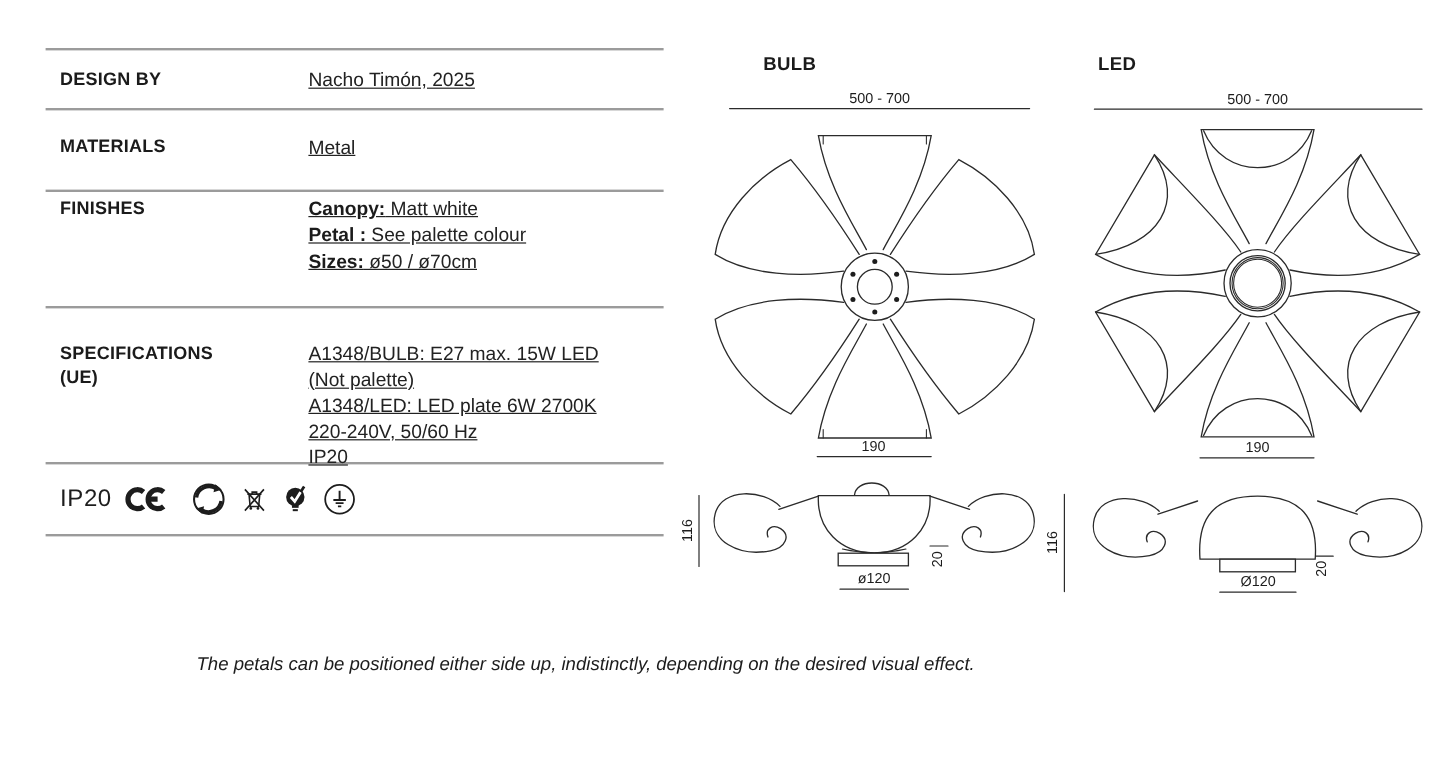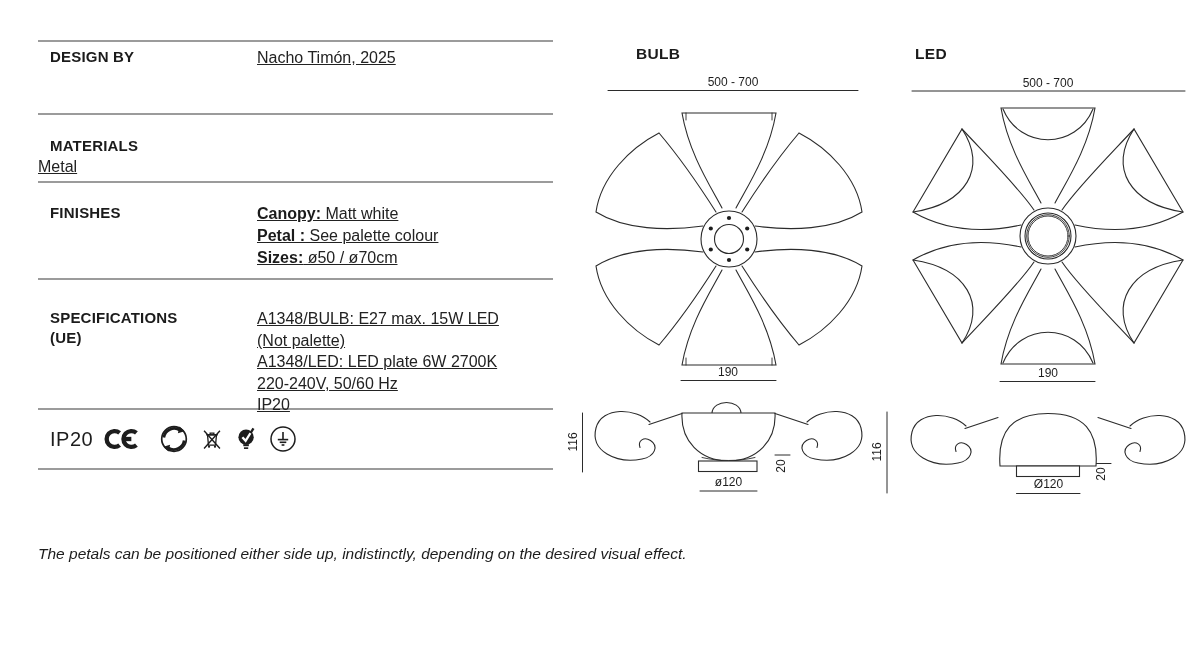--- a/index.html
+++ b/index.html
@@ -2,23 +2,23 @@
 <html><head>
 <meta charset="utf-8">
 <style>
   html,body{margin:0;padding:0;background:#fff;}
   .sheet{position:relative;width:1202px;height:645px;background:#fff;overflow:hidden;
          font-family:"Liberation Sans",sans-serif;color:#1d1d1d;}
   
   .spec-table{position:absolute;left:38px;top:40px;width:515px;}
   .row{display:flex;border-top:2px solid #9b9b9b;box-sizing:border-box;}
   .row:last-child{border-bottom:2px solid #9b9b9b;}
-  .r1{height:73px;padding-top:5px;}
-  .r2{height:68px;padding-top:21px;flex-direction:column;}
-  .r3{height:97px;padding-top:20px;}
+  .r1{height:50px;padding-top:15px;}
+  .r2{height:68px;padding-top:21px;}
+  .r3{height:97px;padding-top:4px;}
   .r4{height:130px;padding-top:28px;}
   .r5{height:58px;padding-top:16px;}
   .r6{height:62px;display:flex;align-items:center;}
   .lbl{width:219px;min-width:219px;padding-left:12px;box-sizing:border-box;
        font-size:15px;font-weight:700;letter-spacing:.2px;line-height:20px;color:#1b1b1b;}
   .lbl .inner{max-width:160px;display:block;}
   .val{font-size:16px;line-height:22px;color:#222;text-decoration:underline;}
   .r4 .val{line-height:21.5px;}
   .val b{font-weight:700;color:#1b1b1b;}
   
@@ -27,21 +27,21 @@
   .certs svg{display:block;}
   
   .diag-title{position:absolute;top:45px;font-size:15.5px;font-weight:700;letter-spacing:.3px;color:#1b1b1b;}
   .t-bulb{left:636px;}
   .t-led{left:915px;}
   
   .drawing{position:absolute;left:560px;top:28px;}
   .drawing path,.drawing line,.drawing circle,.drawing rect{vector-effect:none;}
   .dim-text{font-family:"Liberation Sans",sans-serif;font-size:12px;fill:#1d1d1d;}
   
-  .note{position:absolute;left:38px;top:545px;width:900px;font-size:15.5px;font-style:italic;color:#1c1c1c;}
+  .note{position:absolute;left:38px;top:545px;width:900px;font-size:15.5px;font-style:italic;color:#1c1c1c;text-align:center;}
 </style>
 </head>
 <body>
 
 <div class="sheet">
 
   <div class="spec-table">
 
     <div class="row r1">
       <div class="lbl">

